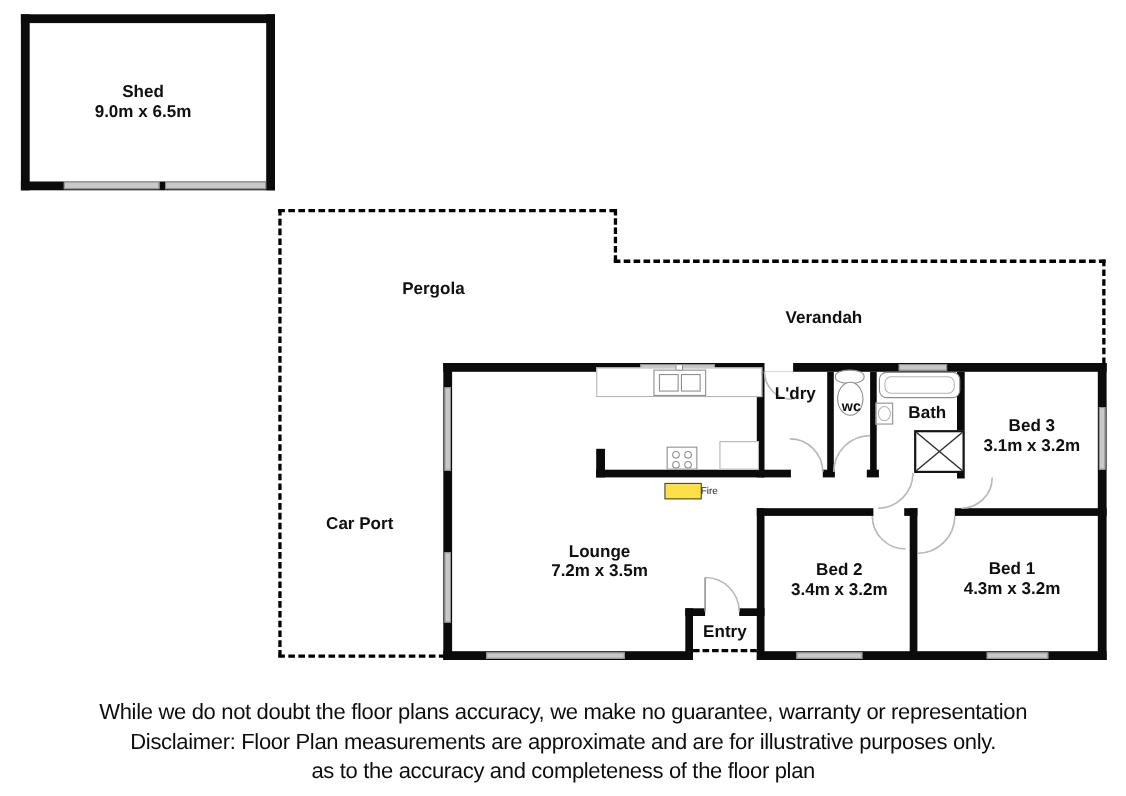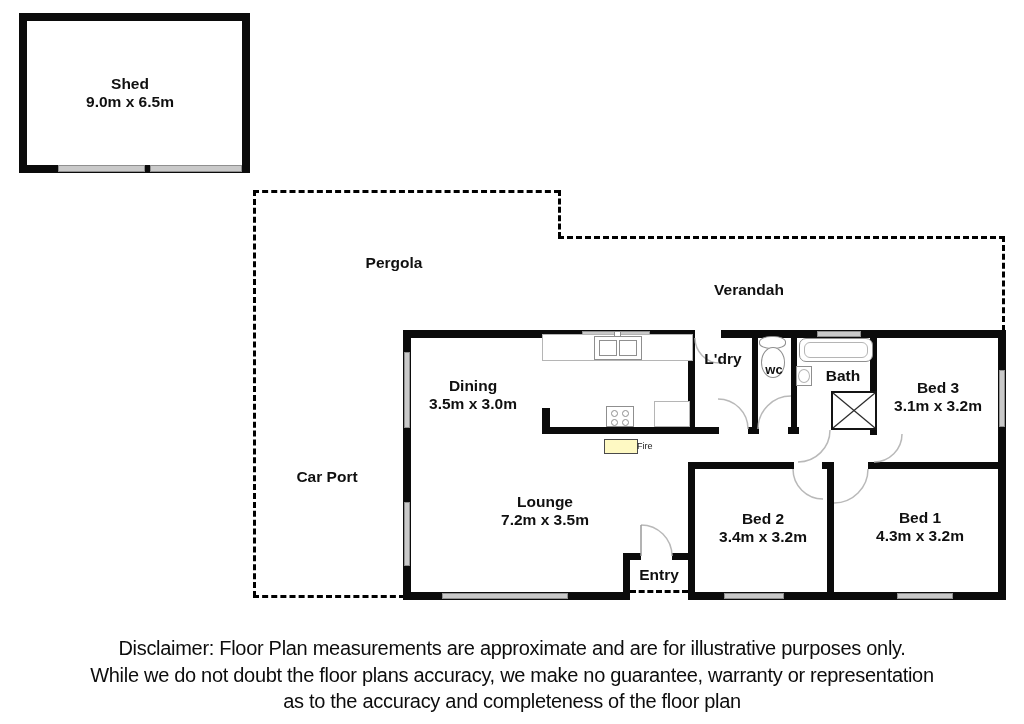--- a/index.html
+++ b/index.html
@@ -9,21 +9,21 @@
   .gap{position:absolute;background:#ffffff;}
   .win{position:absolute;background:#c9c9c9;border:1px solid #8f8f8f;box-sizing:border-box;}
   .dash-h{position:absolute;height:0;border-top:3px dashed #000;}
   .dash-v{position:absolute;width:0;border-left:3px dashed #000;}
   .fx{position:absolute;background:#fff;border:1px solid #8f8f8f;box-sizing:border-box;}
   .fx.light{border-color:#b5b5b5;}
   .round{border-radius:50%;}
   .lbl{position:absolute;text-align:center;color:#101010;font-size:15.5px;line-height:18px;white-space:nowrap;transform:translateX(-50%);font-weight:bold;}
   .lbl .dims{font-size:15.5px;}
   .lbl-small{font-size:13px;}
-  .fire-box{position:absolute;left:604px;top:439px;width:22px;height:15px;background:#fef9c3;border:1px solid #4a4a4a;box-sizing:border-box;text-align:center;font-size:9px;line-height:13px;color:#222;padding-left:32px;}
+  .fire-box{position:absolute;left:604px;top:439px;width:22px;height:15px;background:#fde047;border:1px solid #4a4a4a;box-sizing:border-box;text-align:center;font-size:9px;line-height:13px;color:#222;padding-left:32px;}
   .shower{position:absolute;left:831px;top:391px;width:46px;height:39px;background:#fff;border:2px solid #141414;box-sizing:border-box;}
   .burner{position:absolute;width:7px;height:7px;border:1px solid #8f8f8f;border-radius:50%;box-sizing:border-box;background:#fff;}
   .arcs{position:absolute;left:0;top:0;width:1024px;height:724px;pointer-events:none;}
   .disclaimer{position:absolute;left:0;top:635px;width:1024px;text-align:center;color:#0d0d0d;font-size:20px;line-height:26.5px;letter-spacing:-0.3px;}
 </style>
 </head>
 <body>
 
 <div class="plan">
 
@@ -129,24 +129,20 @@
       <path d="M868,469 A34,34 0 0 1 834,503"></path>
       <path d="M641,525 A31,31 0 0 1 672,556"></path>
       <path d="M641,525 L641,556" stroke="#9a9a9a"></path>
     </g>
     <g stroke="#2e2e2e" stroke-width="1.3">
       <path d="M833,393 L875,428"></path>
       <path d="M875,393 L833,428"></path>
     </g>
   </svg>
 
-  <div class="lbl" style="left:473px;top:377px">
-    <div>Dining</div>
-    <div class="dims">3.5m x 3.0m</div>
-  </div>
   <div class="lbl" style="left:723px;top:350px">
     <div>L'dry</div>
   </div>
   <div class="lbl lbl-small" style="left:774px;top:361px">
     <div>wc</div>
   </div>
   <div class="lbl" style="left:843px;top:367px">
     <div>Bath</div>
   </div>
   <div class="lbl" style="left:938px;top:379px">
@@ -163,18 +159,18 @@
   <div class="lbl" style="left:763px;top:510px">
     <div>Bed 2</div>
     <div class="dims">3.4m x 3.2m</div>
   </div>
   <div class="lbl" style="left:920px;top:509px">
     <div>Bed 1</div>
     <div class="dims">4.3m x 3.2m</div>
   </div>
 
   <div class="disclaimer">
+    <div>While we do not doubt the floor plans accuracy, we make no guarantee, warranty or representation</div>
     <div>Disclaimer: Floor Plan measurements are approximate and are for illustrative purposes only.</div>
-    <div>While we do not doubt the floor plans accuracy, we make no guarantee, warranty or representation</div>
     <div>as to the accuracy and completeness of the floor plan</div>
   </div>
 
 </div>
 
 </body></html>

